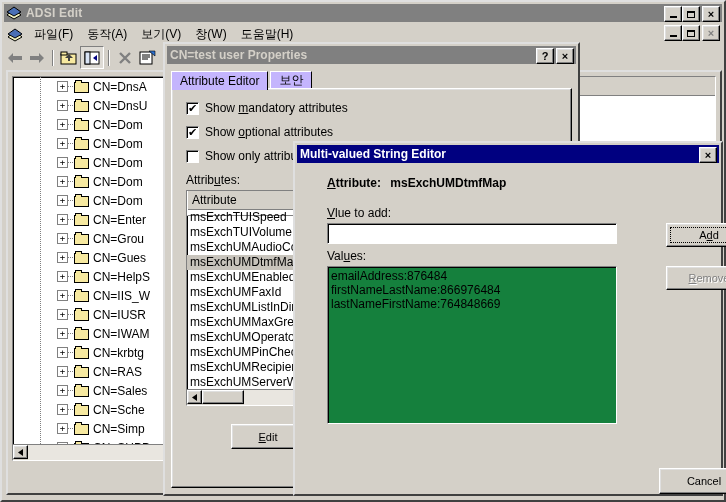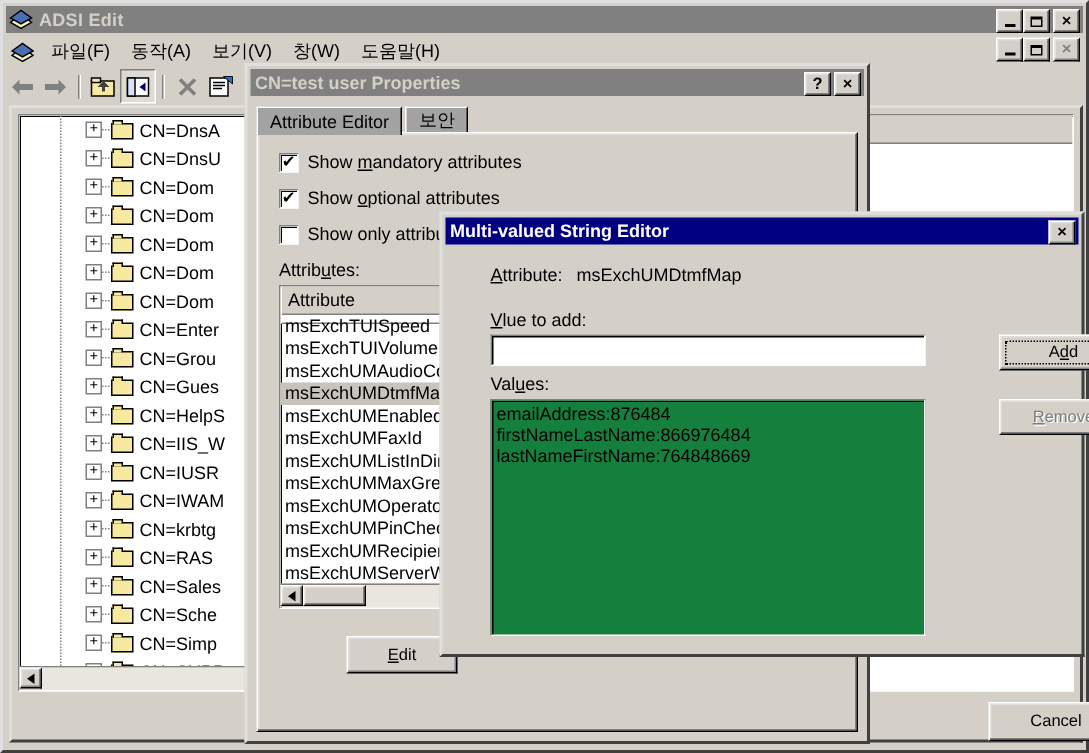--- a/index.html
+++ b/index.html
@@ -96,34 +96,34 @@
           border-top:1px solid #fff;border-left:1px solid #fff;border-right:1px solid #808080;border-bottom:1px solid #808080;box-sizing:border-box;}
   .lv-row{height:17px;display:flex;align-items:center;padding-left:3px;font-size:12px;white-space:nowrap;}
 
   
   #props{position:absolute;left:163px;top:42px;width:417px;height:454px;background:#d4d0c8;
          border-top:2px solid #dfdfdf;border-left:2px solid #dfdfdf;
          border-right:2px solid #404040;border-bottom:2px solid #404040;box-sizing:border-box;}
   #props-title{position:absolute;left:2px;top:2px;right:2px;height:18px;background:#808080;
                display:flex;align-items:center;color:#d4d0c8;font-weight:bold;font-size:12px;padding-left:3px;}
   .tabstrip{position:absolute;left:6px;top:26px;right:6px;height:19px;display:flex;align-items:flex-end;}
-  .tab{height:18px;padding:0 8px;display:flex;align-items:center;font-size:12px;background:#a3a3a3;
+  .tab{height:18px;padding:0 8px;display:flex;align-items:center;font-size:12px;background:#c4b5fd;
        border-top:1px solid #fff;border-left:1px solid #fff;border-right:1px solid #000;box-sizing:border-box;}
   .tab.active{height:19px;margin-bottom:-1px;z-index:2;position:relative;}
   .tabbody{position:absolute;left:6px;top:44px;right:6px;bottom:6px;background:#d4d0c8;
            border-top:1px solid #fff;border-left:1px solid #fff;border-right:1px solid #000;border-bottom:1px solid #000;
            box-shadow:inset -1px -1px 0 #808080,inset 1px 1px 0 #dfdfdf;box-sizing:border-box;}
   .cbrow{position:absolute;display:flex;align-items:center;font-size:12px;white-space:nowrap;}
   .cbox{width:13px;height:13px;background:#fff;margin-right:6px;flex:none;
         border-top:1px solid #808080;border-left:1px solid #808080;border-right:1px solid #fff;border-bottom:1px solid #fff;
         box-shadow:inset 1px 1px 0 #000;display:flex;align-items:center;justify-content:center;
         font-size:11px;line-height:11px;color:#000;box-sizing:border-box;}
 
   
-  #mvse{position:absolute;left:293px;top:141px;width:430px;height:297px;background:#d4d0c8;
+  #mvse{position:absolute;left:293px;top:141px;width:430px;height:355px;background:#d4d0c8;
         border-top:2px solid #dfdfdf;border-left:2px solid #dfdfdf;
         border-right:2px solid #404040;border-bottom:2px solid #404040;box-sizing:border-box;}
   #mvse-title{position:absolute;left:2px;top:2px;right:2px;height:18px;background:#000080;
               display:flex;align-items:center;color:#fff;font-weight:bold;font-size:12px;padding-left:3px;}
   #mvse .lbl{position:absolute;font-size:12px;color:#000;white-space:nowrap;}
   #mvse .input{position:absolute;background:#fff;box-sizing:border-box;
                border-top:1px solid #808080;border-left:1px solid #808080;border-right:1px solid #fff;border-bottom:1px solid #fff;
                box-shadow:inset 1px 1px 0 #000;}
   #values-list{position:absolute;background:#15803d;overflow:hidden;box-sizing:border-box;
                border-top:1px solid #808080;border-left:1px solid #808080;border-right:1px solid #fff;border-bottom:1px solid #fff;
@@ -487,21 +487,21 @@
   </div>
 
   <div id="mvse">
     <div id="mvse-title">
       <span>Multi-valued String Editor</span>
       <span class="titlebtns">
         <span class="tbtn" style="font-size:11px;font-weight:bold;">×</span>
       </span>
     </div>
 
-    <div class="lbl" style="left:32px;top:33px;">
+    <div class="lbl" style="left:32px;top:33px;font-weight:bold;">
       <span class="ul">A</span><span>ttribute:</span>
       <span style="margin-left:6px;">msExchUMDtmfMap</span>
     </div>
 
     <div class="lbl" style="left:32px;top:63px;">
       <span class="ul">V</span><span>lue to add:</span>
     </div>
     <div class="input" style="left:32px;top:80px;width:290px;height:21px;">
       <input type="text" style="border: 0px; outline: 0px; width: 100%; height: 100%; background: transparent; font-family: &quot;Liberation Sans&quot;, sans-serif; font-size: 12px; padding: 0px 3px; box-sizing: border-box;" value="">
     </div>

